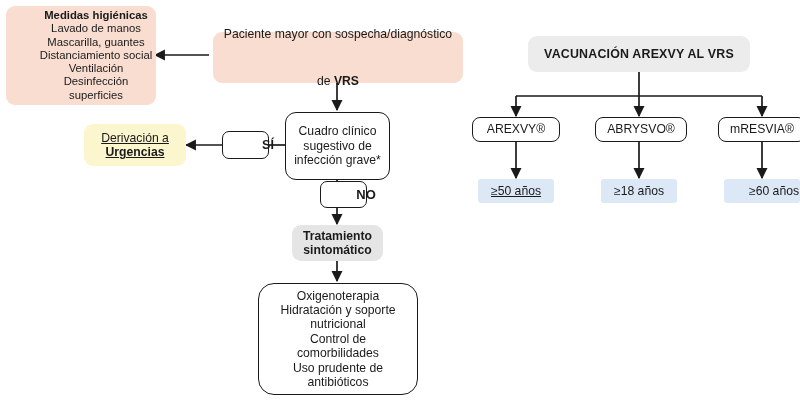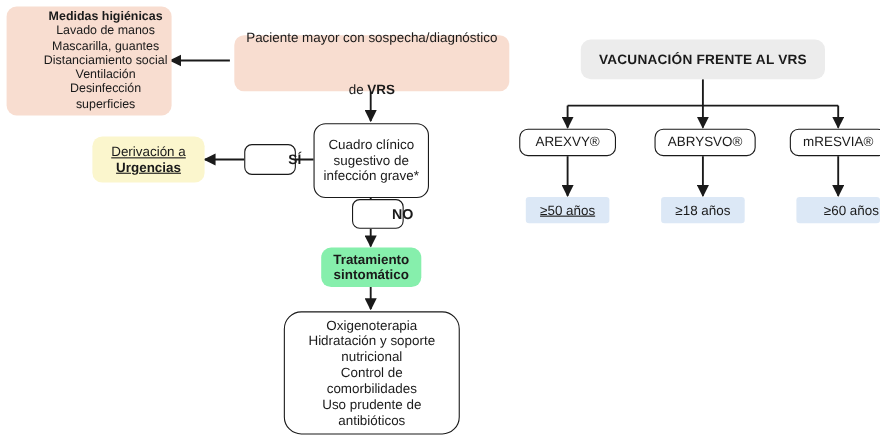--- a/index.html
+++ b/index.html
@@ -8,21 +8,21 @@
     font-family:"Liberation Sans","DejaVu Sans",sans-serif;
     color:#1a1a1a;
   }
   #canvas{position:absolute;left:0;top:0;width:800px;height:402px;}
   .node{position:absolute;box-sizing:border-box;display:flex;align-items:center;justify-content:center;text-align:center;line-height:1.18;}
   .fill{border-radius:9px;}
   .outline{background:#ffffff;border:1.6px solid #1a1a1a;border-radius:11px;}
   .chip{background:#ffffff;border:1.6px solid #1a1a1a;border-radius:7px;font-weight:bold;padding-left:45px;}
   .pink{background:#f8ddd0;}
   .yellow{background:#fbf6cd;}
-  .green{background:#86efac;}
+  .green{background:#e5e5e5;}
   .blue{background:#dce8f6;}
   .gray{background:#ececec;}
   .b{font-weight:bold;}
   svg.edges{position:absolute;left:0;top:0;width:800px;height:402px;pointer-events:none;}
   .ln{stroke:#1a1a1a;stroke-width:1.7;fill:none;}
   .hd{fill:#1a1a1a;}
   .t{white-space:pre-line;}
 </style>
 </head>
 <body>
@@ -94,21 +94,21 @@
 sintomático</div>
 
   <div class="node outline t" style="left:258px;top:283px;width:160px;height:112px;font-size:12.2px;border-radius:16px;">Oxigenoterapia
 Hidratación y soporte
 nutricional
 Control de
 comorbilidades
 Uso prudente de
 antibióticos</div>
 
-  <div class="node fill gray b" style="left:528px;top:36px;width:222px;height:36px;font-size:12.4px;letter-spacing:0.2px;">VACUNACIÓN FRENTE AL VRS</div>
+  <div class="node fill gray b" style="left:528px;top:36px;width:222px;height:36px;font-size:12.4px;letter-spacing:0.2px;">VACUNACIÓN AREXVY AL VRS</div>
 
   <div class="node outline" style="left:472px;top:117px;width:88px;height:25px;font-size:12.2px;border-radius:8px;">AREXVY®</div>
   <div class="node fill blue" style="left:478px;top:179px;width:76px;height:24px;font-size:12.2px;border-radius:3px;text-decoration:underline;">≥50 años</div>
 
   <div class="node outline" style="left:595px;top:117px;width:92px;height:25px;font-size:12.2px;border-radius:8px;">ABRYSVO®</div>
   <div class="node fill blue" style="left:601px;top:179px;width:76px;height:24px;font-size:12.2px;border-radius:3px;">≥18 años</div>
 
   <div class="node outline" style="left:718px;top:117px;width:88px;height:25px;font-size:12.2px;border-radius:8px;">mRESVIA®</div>
   <div class="node fill blue" style="left:724px;top:179px;width:76px;height:24px;font-size:12.2px;border-radius:3px;padding-left:24px;">≥60 años</div>
 

